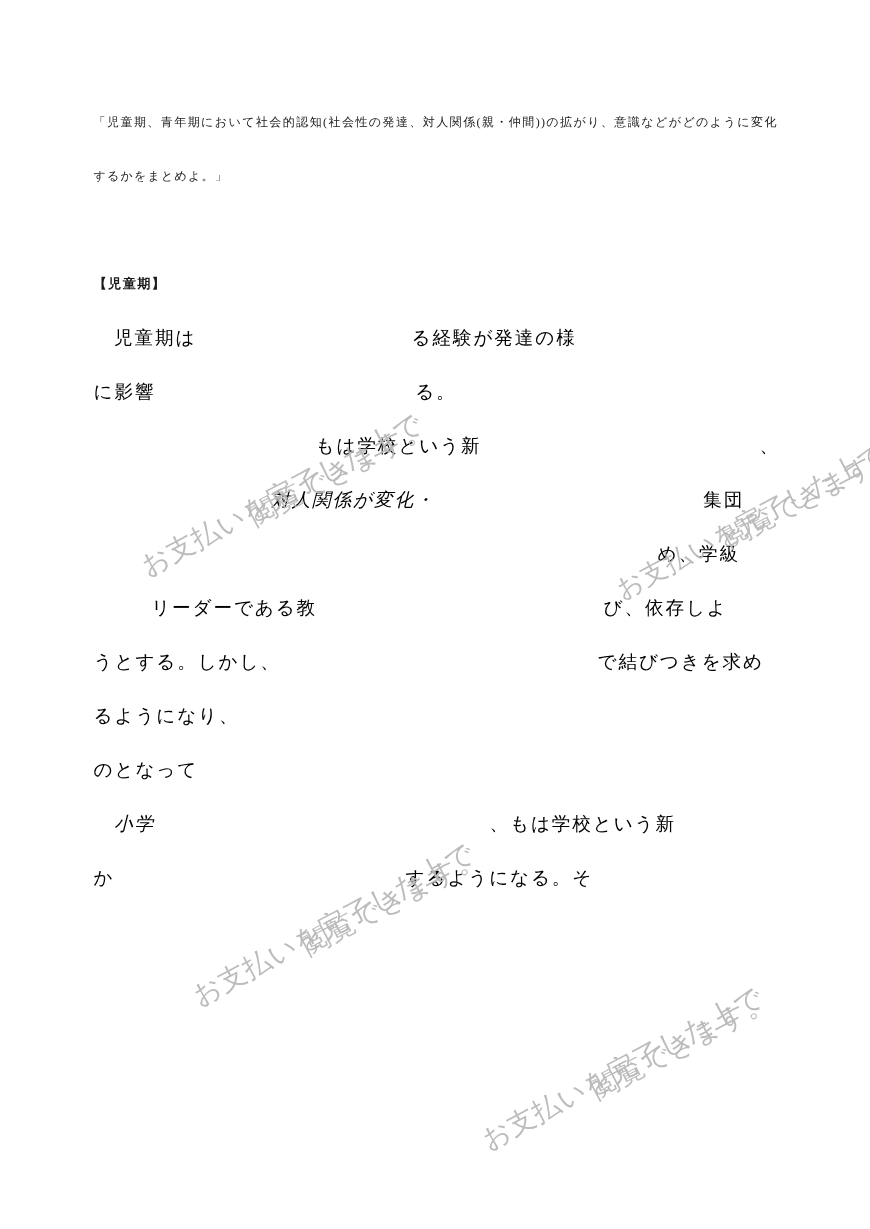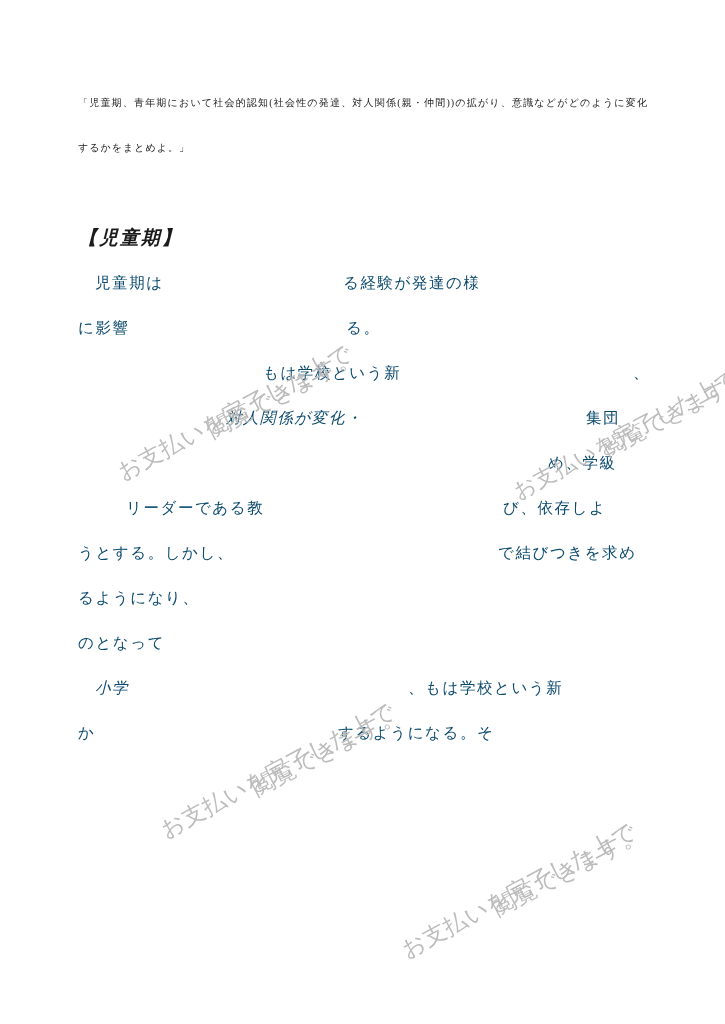--- a/index.html
+++ b/index.html
@@ -28,33 +28,32 @@
     line-height: 45px;
     color: #1b1b1b;
     letter-spacing: 0.10em;
     text-align: justify;
     text-justify: inter-character;
     margin: 0;
     white-space: pre-wrap;
   }
   .spacer-lg { height: 45px; }
   .heading {
-    font-size: 19px;
+    font-size: 11px;
     line-height: 45px;
     color: #1b1b1b;
     letter-spacing: 0.10em;
     margin: 0;
     font-weight: 600;
-    font-style: italic;
   }
   
   .line-frag {
     font-size: 15.5px;
     line-height: 45px;
-    color: #0c4a6e;
+    color: #000000;
     letter-spacing: 0.10em;
     white-space: pre;
     margin: 0;
     height: 45px;
     position: relative;
   }
   .frag {
     position: absolute;
     top: 0;
     white-space: pre;

